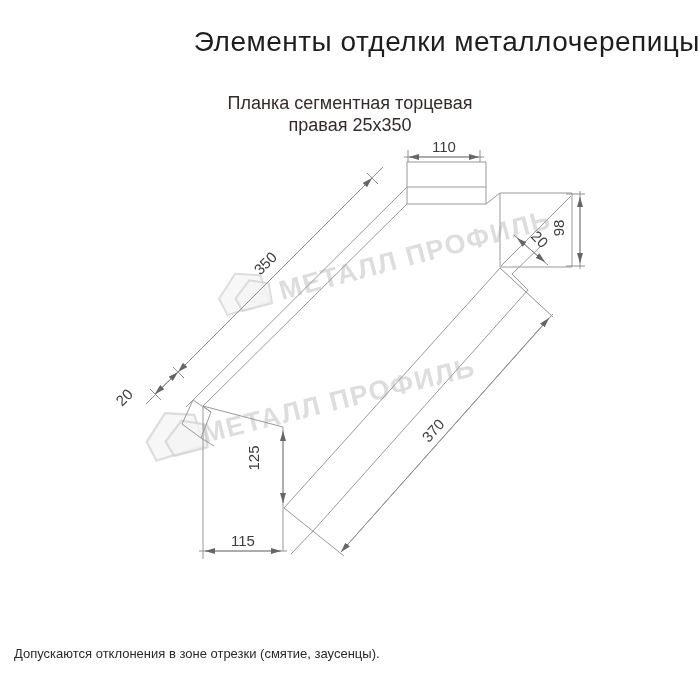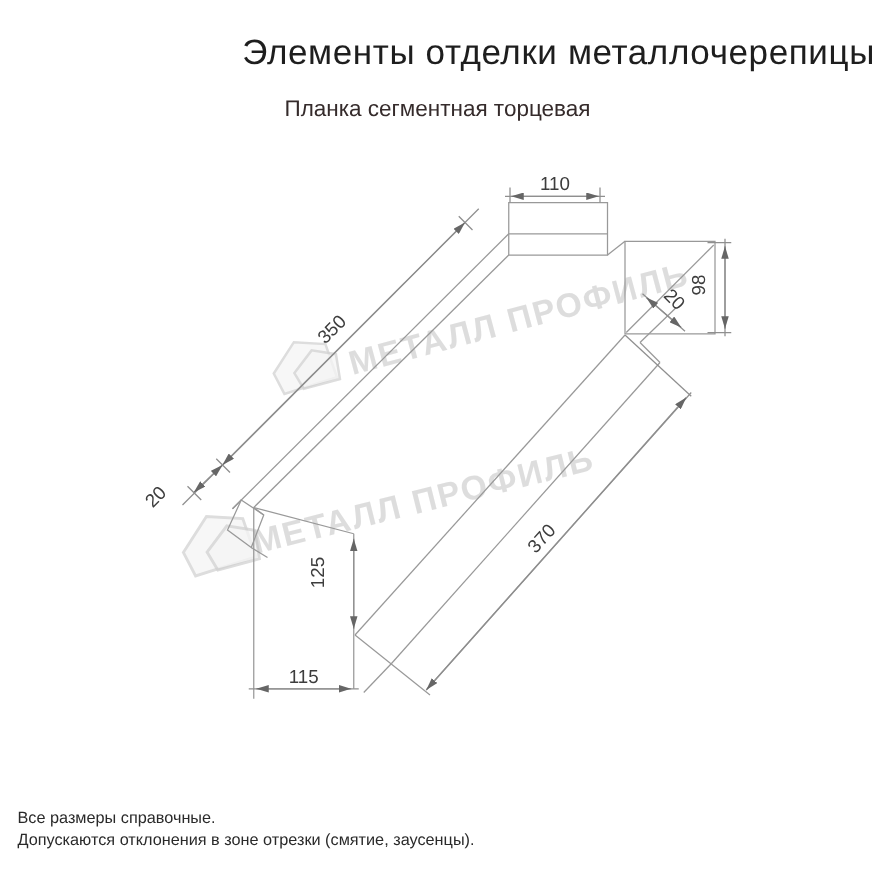--- a/index.html
+++ b/index.html
@@ -1,36 +1,37 @@
 <!DOCTYPE html>
 <html><head>
 <meta charset="utf-8">
 <style>
   html,body{margin:0;padding:0;background:#ffffff;}
   body{width:700px;height:700px;position:relative;overflow:hidden;
        font-family:"Liberation Sans", sans-serif;}
   .page-title{position:absolute;top:26px;left:0;width:700px;text-align:right;
       font-size:28px;font-weight:400;color:#1e1e1e;letter-spacing:0.5px;}
-  .product-name{position:absolute;top:76px;left:0;width:700px;text-align:center;
+  .product-name{position:absolute;top:92px;left:0;width:700px;text-align:center;
       font-size:18px;font-weight:400;color:#352b2b;line-height:22px;}
   .drawing-svg{position:absolute;left:0;top:0;}
   .footer{position:absolute;left:14px;top:645px;font-size:13px;color:#2a2a2a;line-height:18px;}
   .dim-label{font-size:15px;fill:#3d3d3d;}
   .wm-text{font-size:27px;font-weight:700;fill:#c3c3c3;opacity:0.55;letter-spacing:1.5px;}
   .outline{stroke:#999999;stroke-width:1;fill:none;}
   .dimline{stroke:#8f8f8f;stroke-width:1;fill:none;}
   .wm-shape{stroke:#d2d2d2;stroke-width:2;fill:#f5f5f5;opacity:0.75;}
 </style>
 </head>
 <body>
 
 <div class="page-title">Элементы отделки металлочерепицы</div>
 
 <div class="product-name">
   <div>Планка сегментная торцевая</div>
+  <div>правая 25x350</div>
 </div>
 
 <svg class="drawing-svg" width="700" height="700" viewBox="0 0 700 700">
   <defs>
     <marker id="arr" viewBox="0 0 10 6" refX="10" refY="3" markerWidth="10" markerHeight="6" orient="auto-start-reverse" markerUnits="userSpaceOnUse">
       <path d="M0,0 L10,3 L0,6 Z" fill="#666666"></path>
     </marker>
   </defs>
 
   <g>
@@ -109,15 +110,14 @@
     <text class="dim-label" transform="translate(128,401) rotate(-45)">20</text>
     <text class="dim-label" transform="translate(564,228) rotate(-90)">98</text>
     <text class="dim-label" transform="translate(536,243) rotate(45)">20</text>
     <text class="dim-label" transform="translate(259,458) rotate(-90)">125</text>
     <text class="dim-label" transform="translate(243,546)">115</text>
     <text class="dim-label" transform="translate(437,434) rotate(-48)">370</text>
   </g>
 </svg>
 
 <div class="footer">
-  <div>Все размеры справочные.</div>
   <div>Допускаются отклонения в зоне отрезки (смятие, заусенцы).</div>
 </div>
 
 </body></html>

